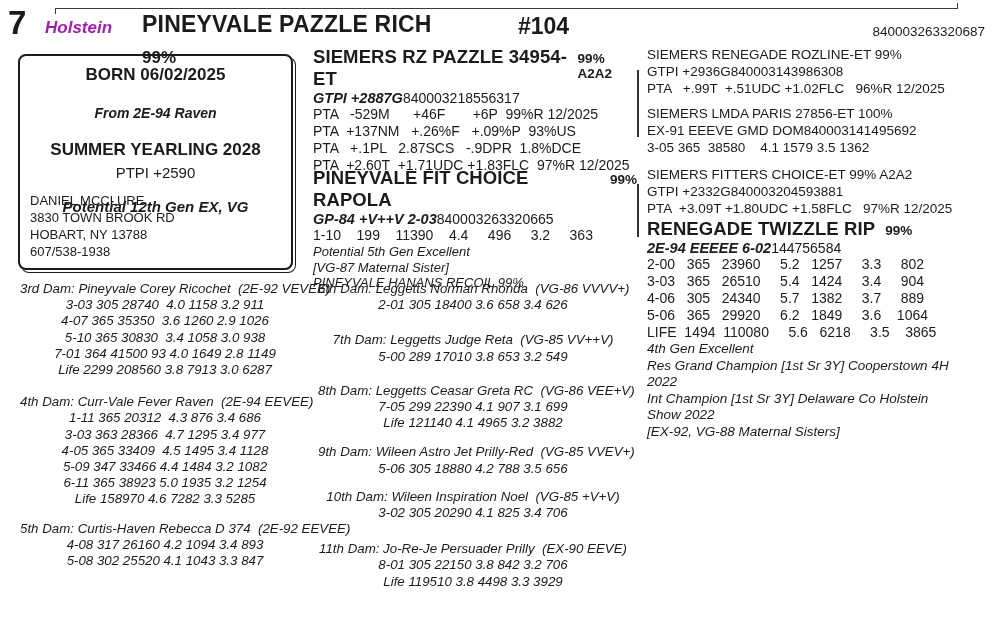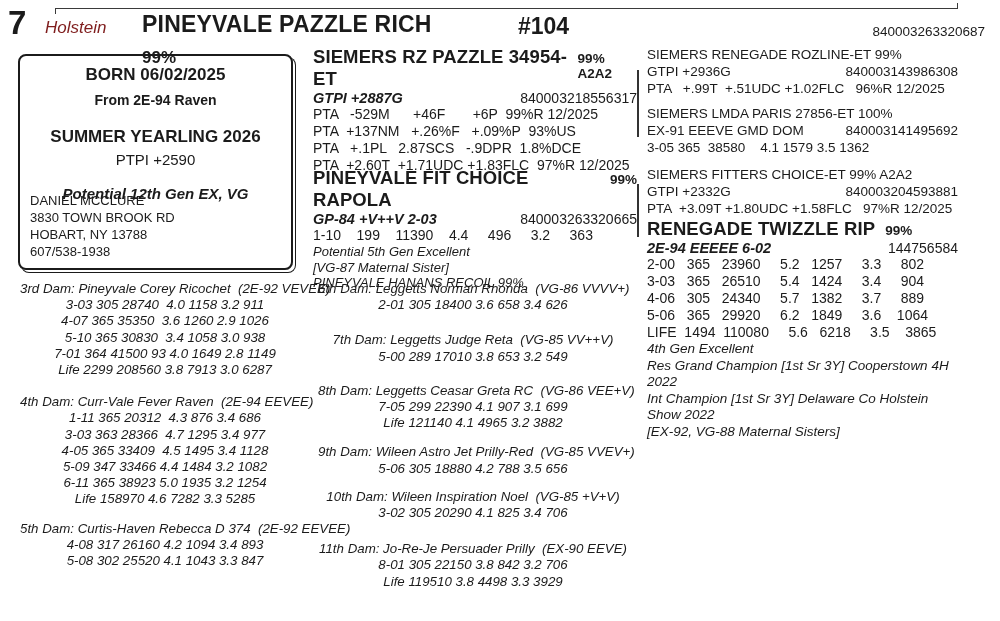--- a/index.html
+++ b/index.html
@@ -2,40 +2,40 @@
 <html><head>
 <meta charset="utf-8">
 <style>
   html,body{margin:0;padding:0;background:#e8e8e8;}
   #page{
     position:relative;width:1000px;height:621px;background:#ffffff;
     color:#1b1b1b;font-family:"Liberation Sans",sans-serif;overflow:hidden;
   }
   .abs{position:absolute;}
   .pre{white-space:pre;}
-  .row{display:flex;justify-content:space-between;align-items:baseline;}
+  .row{display:flex;align-items:baseline;}
   .baseline{display:flex;align-items:baseline;gap:10px;}
 
   .toprule{position:absolute;left:55px;top:8px;width:903px;height:1px;background:#3a3a3a;}
   .tick{position:absolute;width:1px;height:6px;background:#3a3a3a;}
 
   .lot{font-size:33px;font-weight:bold;line-height:1;}
-  .breed{font-size:17px;font-weight:normal;font-style:italic;color:#7f1d1d;}
+  .breed{font-size:17px;font-weight:bold;font-style:italic;color:#a21caf;}
   .title{font-size:23px;font-weight:bold;letter-spacing:.2px;}
   .title-pct{font-size:17px;font-weight:bold;}
   .entry{font-size:23px;font-weight:600;}
   .reg{font-size:13.5px;}
 
   .infobox{
     left:18px;top:54px;width:271px;height:212px;
     border:2px solid #1b1b1b;border-radius:8px;text-align:center;
     box-shadow:3px 3px 0 -1px #ffffff,3px 3px 0 0 #1b1b1b;
   }
   .infobox .born{font-size:17px;font-weight:bold;margin-top:9px;}
-  .infobox .from{font-size:14px;font-weight:bold;margin-top:7px;}
+  .infobox .from{font-size:14px;font-weight:bold;font-style:italic;margin-top:20px;}
   .infobox .cls{font-size:17px;font-weight:bold;margin-top:19px;}
   .infobox .ptpi{font-size:15px;margin-top:4px;}
   .infobox .pot{font-size:15px;font-weight:bold;font-style:italic;margin-top:17px;}
   .owner{position:absolute;left:10px;bottom:8px;text-align:left;font-size:13px;line-height:17px;}
 
   .midcol{left:313px;width:324px;}
   .animal-name{font-size:18.5px;font-weight:bold;letter-spacing:.1px;}
   .animal-suffix{font-size:13.5px;font-weight:bold;}
   .score-line{font-size:14.5px;font-weight:bold;font-style:italic;}
   .reg-line{font-size:14px;}
@@ -65,21 +65,21 @@
   <div class="abs baseline" style="left:142px;top:11px;flex-direction:column;">
     <span class="title">PINEYVALE PAZZLE RICH</span>
     <span class="title-pct">99%</span>
   </div>
   <div class="abs entry" style="left:518px;top:13px;">#104</div>
   <div class="abs reg" style="right:15px;top:24px;">840003263320687</div>
 
   <div class="abs infobox">
     <div class="born">BORN  06/02/2025</div>
     <div class="from">From 2E-94 Raven</div>
-    <div class="cls">SUMMER YEARLING 2026</div>
+    <div class="cls">SUMMER YEARLING 2028</div>
     <div class="ptpi">PTPI +2590</div>
     <div class="pot">Potential 12th Gen EX, VG</div>
     <div class="owner">
       <div>DANIEL MCCLURE</div>
       <div>3830 TOWN BROOK RD</div>
       <div>HOBART, NY  13788</div>
       <div>607/538-1938</div>
     </div>
   </div>
 

